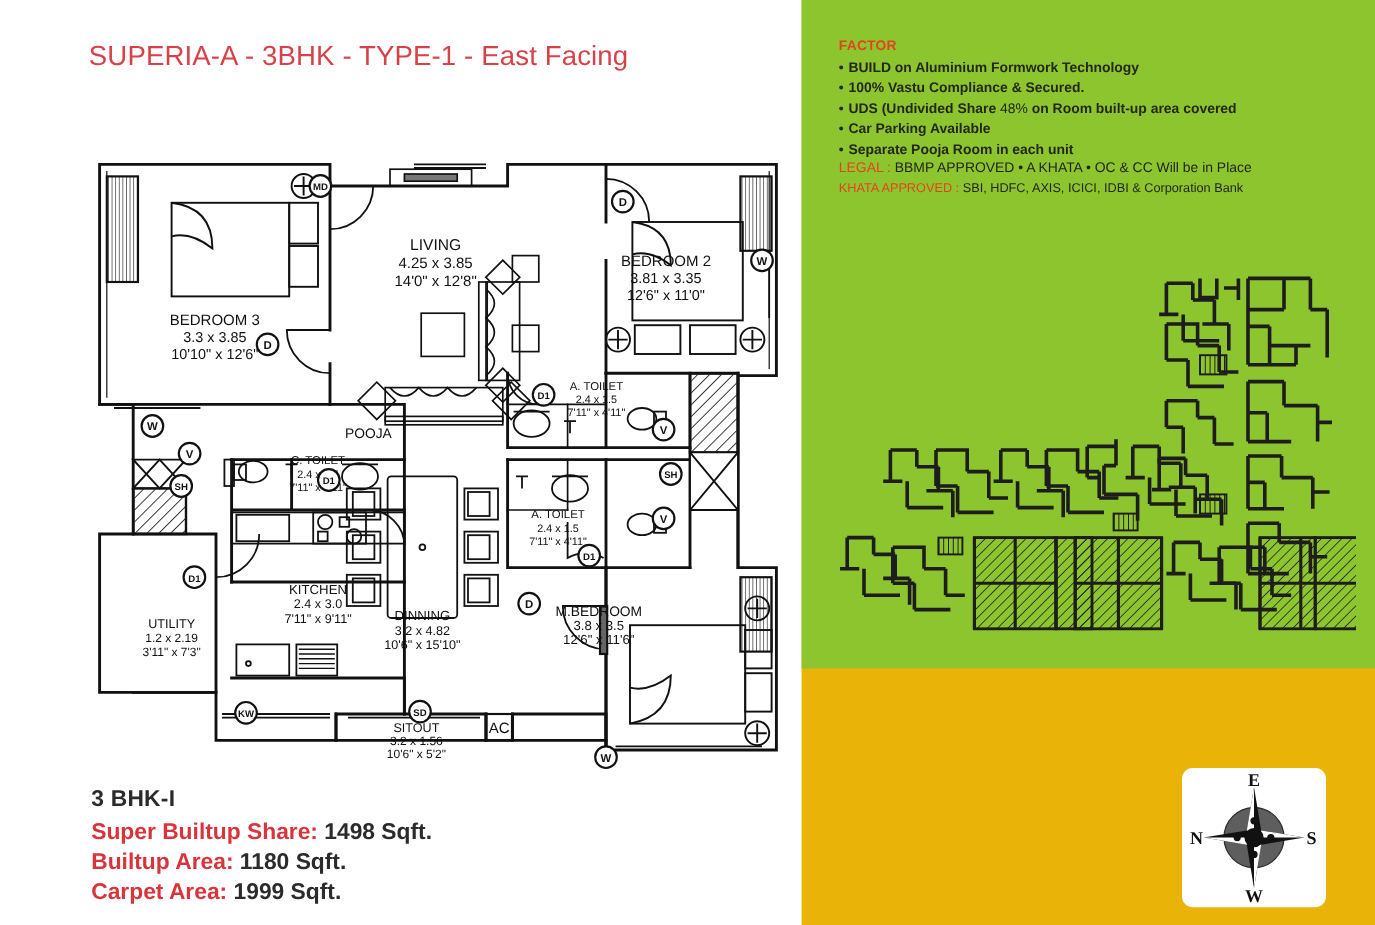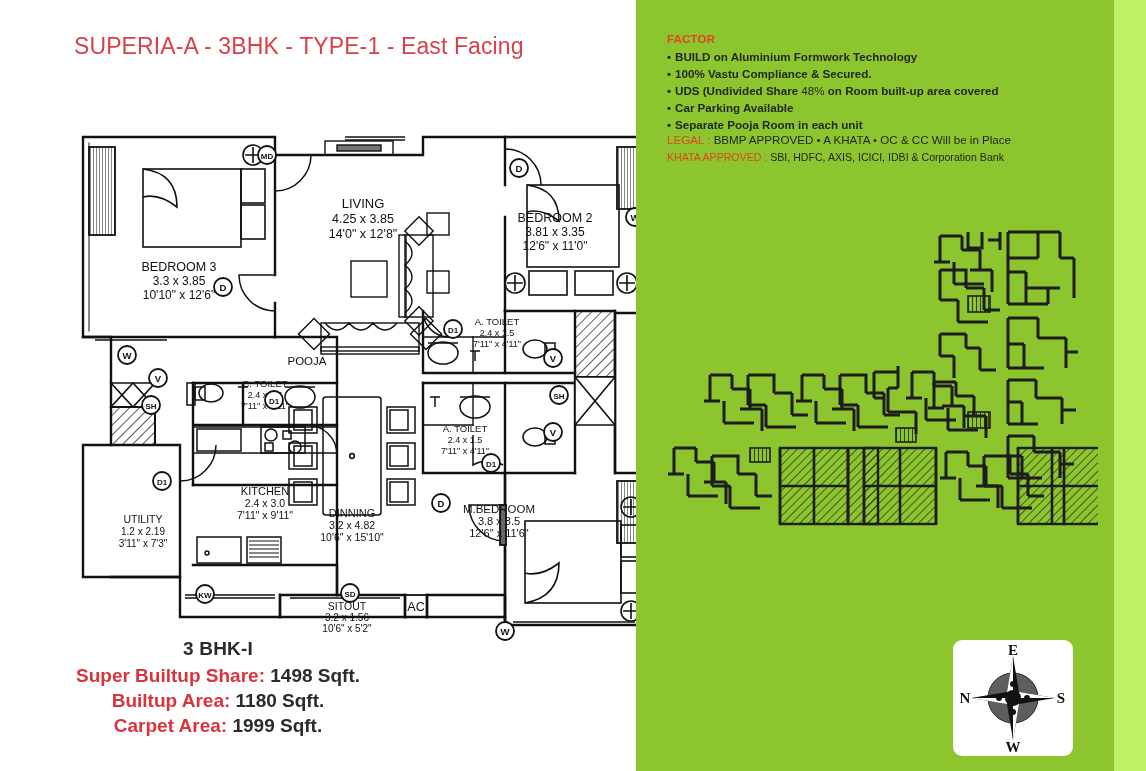--- a/index.html
+++ b/index.html
@@ -2,46 +2,46 @@
 <html><head>
 <meta charset="utf-8">
 <style>
   * { box-sizing: border-box; margin: 0; padding: 0; }
   html, body {
     width: 1146px; height: 771px;
     background: #ffffff;
     font-family: "Liberation Sans", sans-serif;
     overflow: hidden;
   }
-  #page { position: relative; width: 1146px; height: 771px; background:#bef264; }
+  #page { position: relative; width: 1146px; height: 771px; background:#eab308; }
 
   
   #left-panel { position:absolute; left:0; top:0; width:668px; height:771px; background:#fff; }
 
   #plan-title {
     position:absolute; left:74px; top:33px;
     font-size:23px; font-weight:400; letter-spacing:0.1px;
     color:#D94148; white-space:nowrap;
   }
 
-  #area-block { position:absolute; left:76px; top:638px;text-align:center; }
+  #area-block { position:absolute; left:76px; top:656px; }
   #area-block .unit-type {
     font-size:19px; font-weight:700; color:#2b2b2b; letter-spacing:0.2px; margin-bottom:3px;
   }
   #area-block .area-row {
     font-size:19px; font-weight:700; color:#2b2b2b; line-height:1.32; white-space:nowrap;
   }
   #area-block .area-row .lbl { color:#D9343C; }
 
   
   #floorplan { position:absolute; left:75px; top:125px; width:580px; height:520px; }
 
   
   #right-panel {
-    position:absolute; left:636px; top:0; width:478px; height:771px;
+    position:absolute; left:668px; top:0; width:478px; height:557px;
     background:#8DC52F;
   }
   #features { position:absolute; left:31px; top:33px; width:420px; }
   #features .feat-head {
     font-size:11.5px; font-weight:700; color:#E2451E; letter-spacing:0.2px; margin-bottom:2.5px;
   }
   #features ul { list-style:none; }
   #features li {
     font-size:11.6px; font-weight:700; color:#24281b; line-height:1.47; white-space:nowrap;
   }

